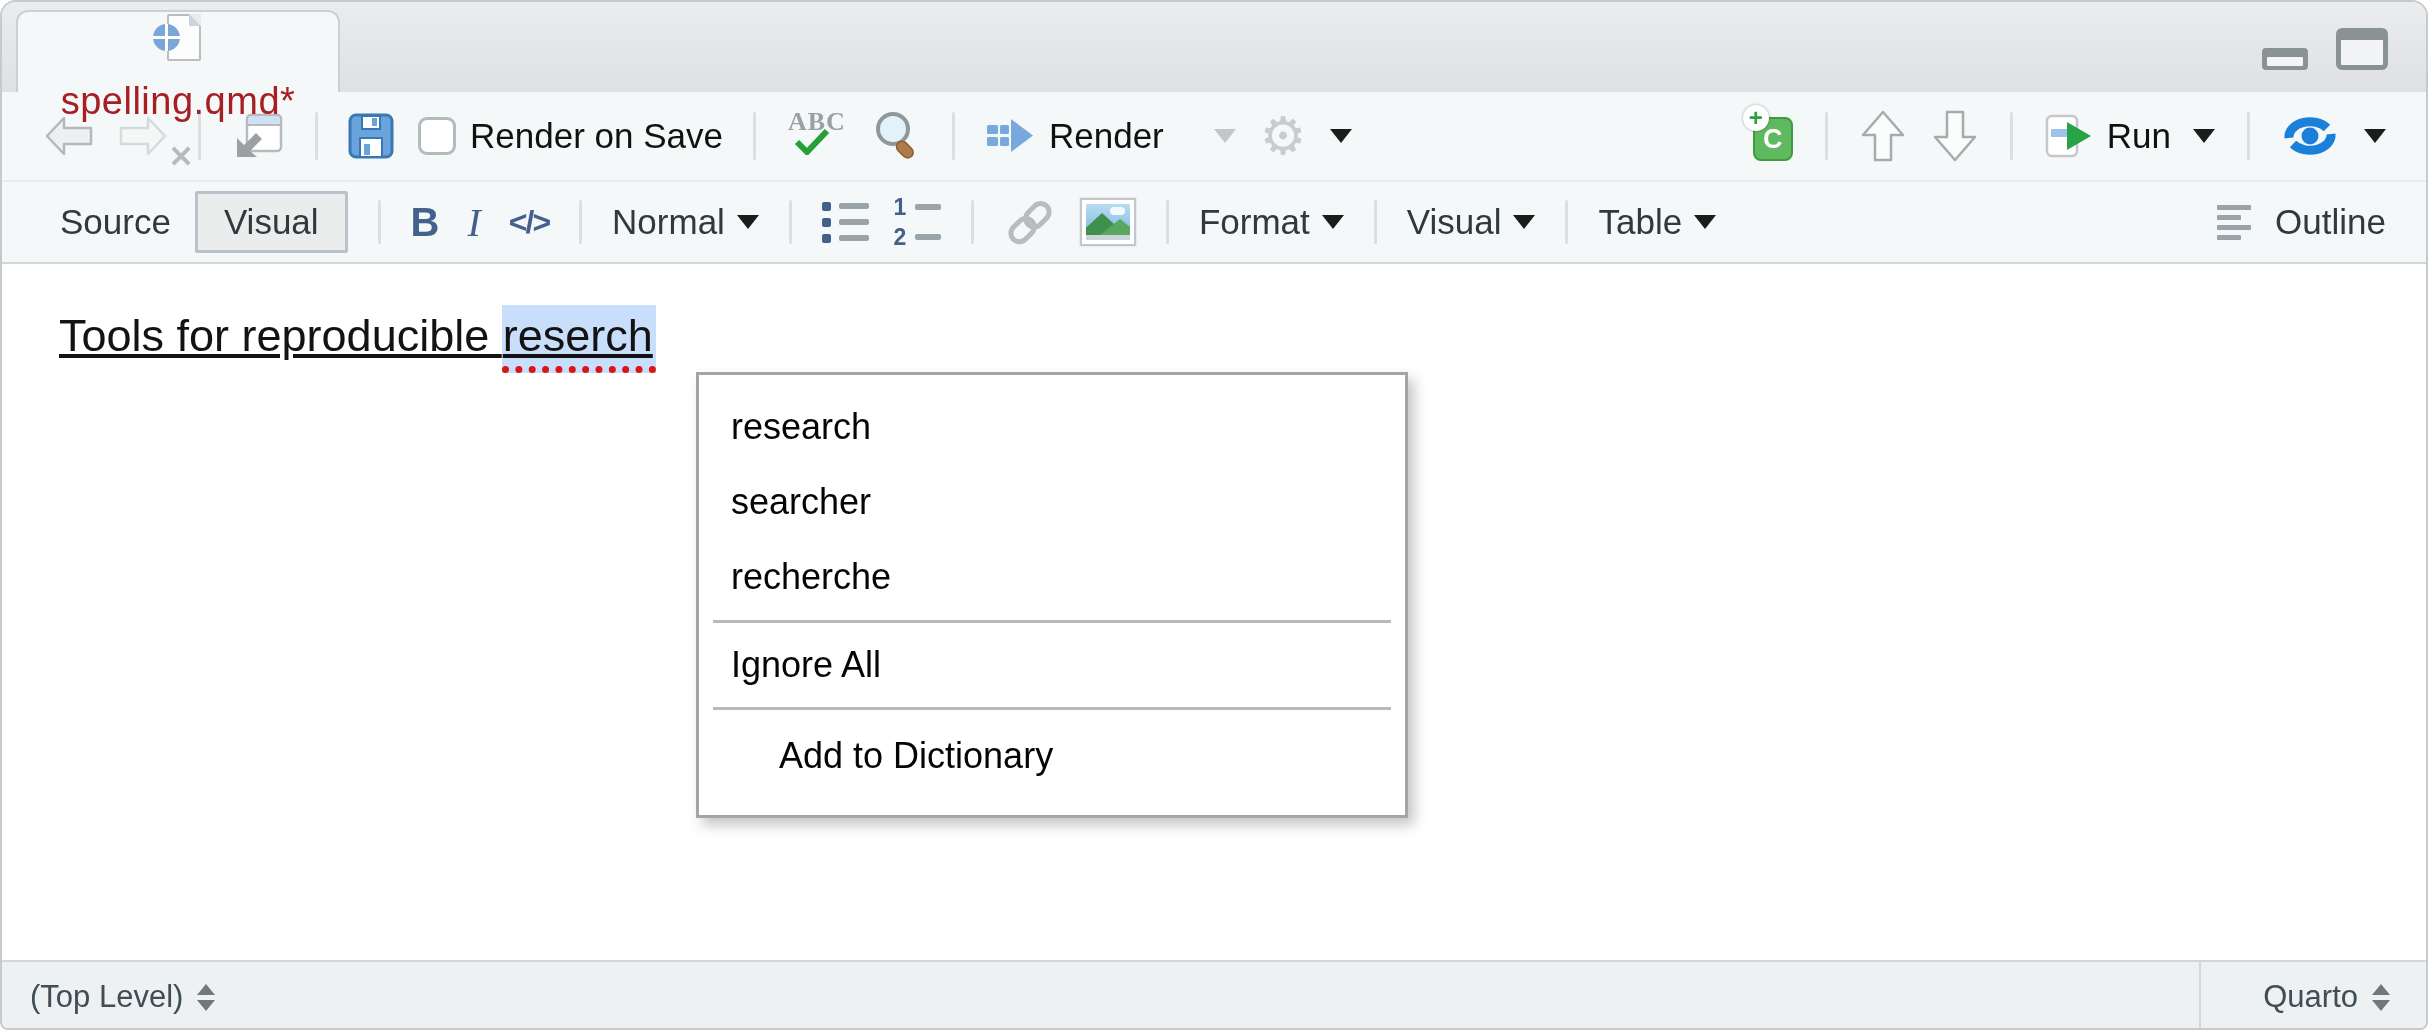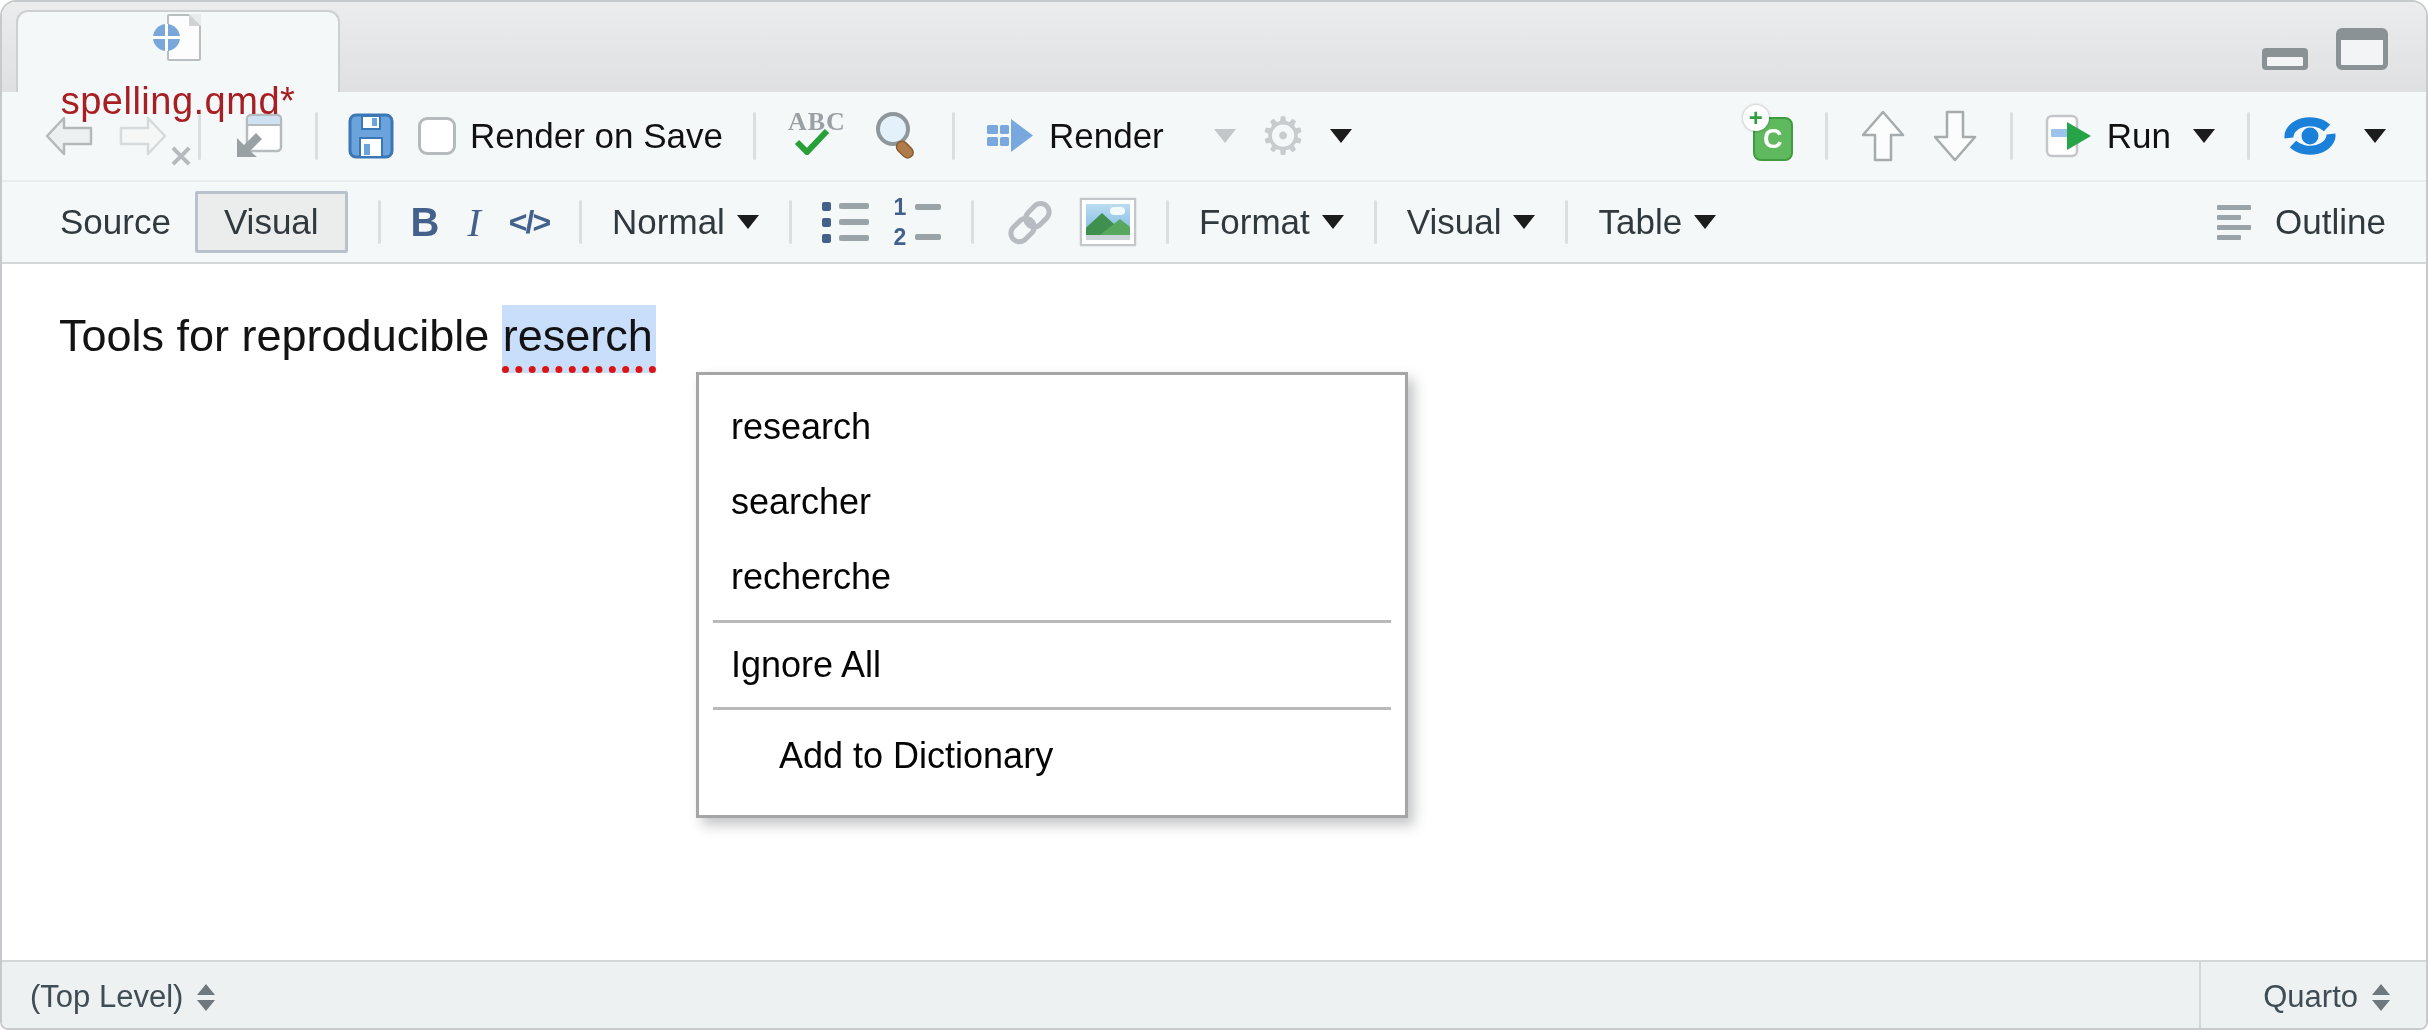--- a/index.html
+++ b/index.html
@@ -119,21 +119,21 @@
 
   .outline-icon { width:36px; margin-right:10px; }
   .outline-icon i { display:block; height:5px; background:#9aa3a8; border-radius:1px; margin:5px 0; }
   .outline-icon i:nth-child(1) { width:34px; }
   .outline-icon i:nth-child(2) { width:24px; margin-left:0; }
   .outline-icon i:nth-child(3) { width:34px; }
   .outline-icon i:nth-child(4) { width:24px; }
 
   
   .editor { position:relative; height:696px; background:#ffffff; }
-  .line { position:absolute; left:57px; top:44px; font-size:45px; line-height:56px; color:#131313; white-space:pre; }
+  .line { position:absolute; left:57px; top:44px; font-size:45px; line-height:56px; color:#131313; white-space:pre;text-decoration:underline; }
   .sel {
     background:#c9defb;
     border-bottom:7px dotted #dd1414;
     padding:5px 3px 5px 1px;
   }
 
   .ctx-menu {
     position:absolute; left:694px; top:108px; width:712px; height:446px;
     background:#fff; border:3px solid #a5a5a5;
     box-shadow:6px 7px 12px rgba(60,64,67,.30);

